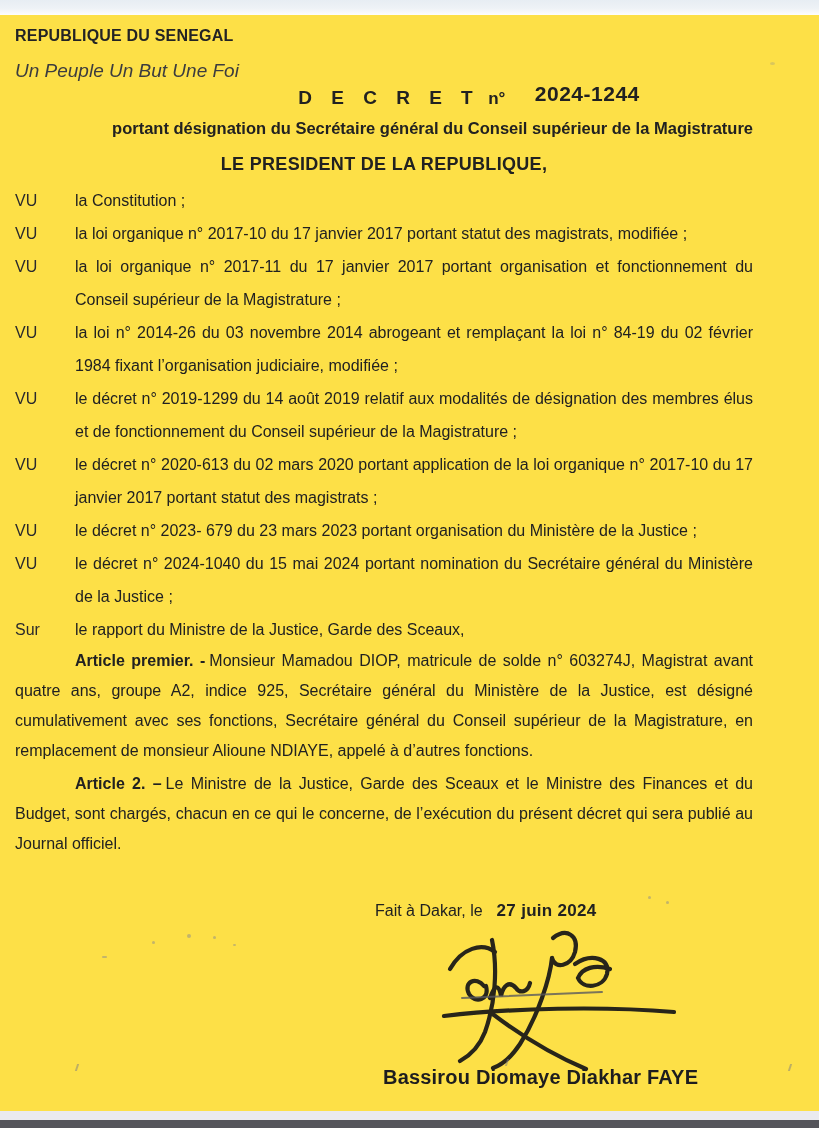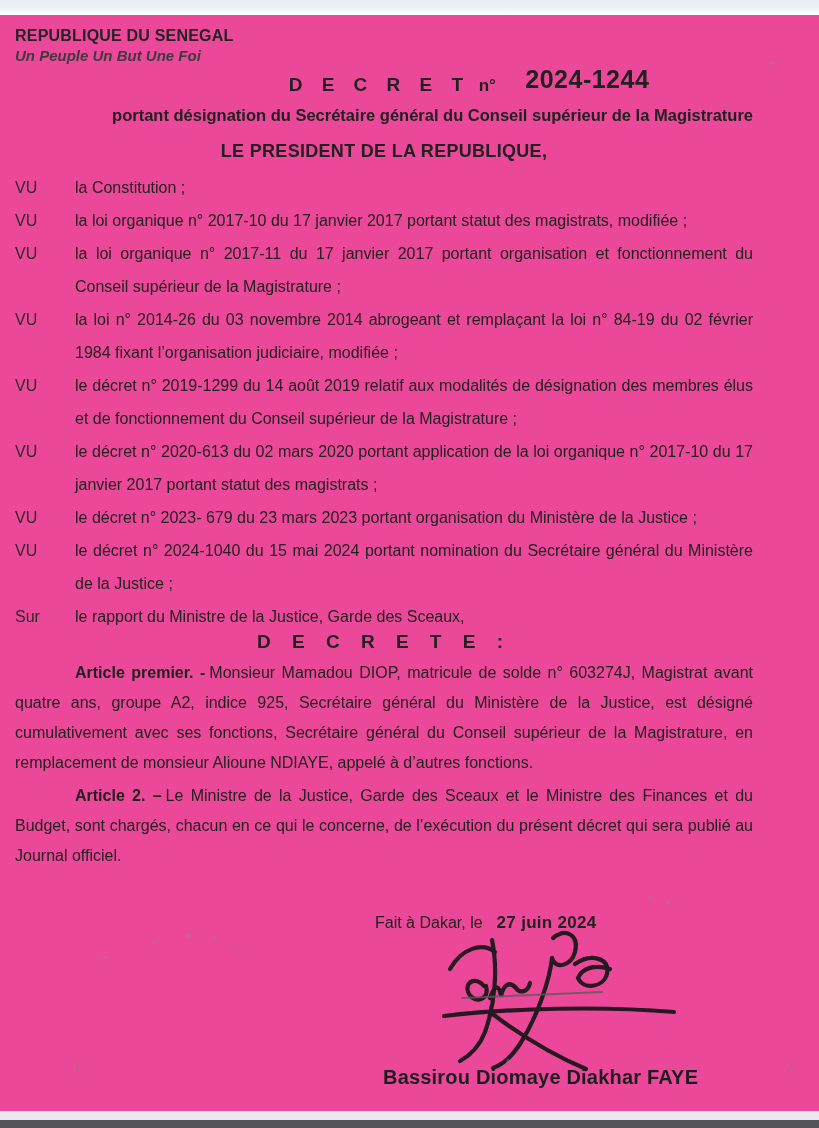--- a/index.html
+++ b/index.html
@@ -4,35 +4,35 @@
 <style>
   * { box-sizing: border-box; }
   html, body { margin: 0; padding: 0; }
   body {
     width: 819px; height: 1128px; overflow: hidden;
     background: #ffffff;
     font-family: "Liberation Sans", "DejaVu Sans", sans-serif;
   }
   .screen {
     position: relative; width: 819px; height: 1128px;
-    background: #ec4899; color: #212121;
+    background: #fde047; color: #212121;
   }
   .top-strip {
     position: absolute; top: 0; left: 0; width: 819px; height: 15px;
     background: linear-gradient(180deg, #e7edf3 0%, #eef2f6 55%, #fdfdfd 100%);
   }
   .page { position: relative; padding: 26px 66px 0 15px; }
 
   .country { font-weight: 700; font-size: 16px; line-height: 20px; letter-spacing: .2px; color:#232325; }
-  .motto   { font-style: italic; font-size: 15px; line-height: 17px; color: #3c3c3f; margin-top: 1px; font-weight: bold; }
+  .motto   { font-style: italic; font-size: 19px; line-height: 17px; color: #3c3c3f; margin-top: 16px; }
 
   .decret-title { text-align: center; margin-top: 5px; line-height: 26px; position: relative; left: 85px; font-weight: 700; white-space: nowrap; }
   .decret-word   { font-size: 19px; letter-spacing: 7px; }
   .decret-no     { font-size: 17px; margin-left: 4px; }
-  .decret-number { font-size: 25px; position: relative; top: -3px; margin-left: 25px; letter-spacing: .5px; }
+  .decret-number { font-size: 21px; position: relative; top: -3px; margin-left: 25px; letter-spacing: .5px; }
 
   .subtitle  { text-align: right; font-weight: 700; font-size: 16.5px; margin-top: 5px; line-height: 22px; }
   .president { text-align: center; font-weight: 700; font-size: 18px;   margin-top: 13px; line-height: 24px; letter-spacing: .3px; }
 
   .visas { margin-top: 8px; }
   .visa  { display: flex; gap: 8px; }
   .visa-label { width: 52px; flex: none; font-size: 16px; line-height: 33px; color: #2a2a2d; }
   .visa-text  { flex: 1; text-align: justify; font-size: 16px; line-height: 33px; }
 
   .decrete { text-align: center; font-weight: 700; font-size: 19px; letter-spacing: 8px; line-height: 33px; margin-top: -8px; }
@@ -112,21 +112,20 @@
       <div class="visa">
         <span class="visa-label">VU</span>
         <div class="visa-text">le décret n° 2024-1040 du 15 mai 2024 portant nomination du Secrétaire général du Ministère de la Justice ;</div>
       </div>
       <div class="visa">
         <span class="visa-label">Sur</span>
         <div class="visa-text">le rapport du Ministre de la Justice, Garde des Sceaux,</div>
       </div>
     </div>
 
-    <div class="decrete">D E C R E T E :</div>
 
     <p class="article"><span class="article-label">Article premier. -</span><span>Monsieur Mamadou DIOP, matricule de solde n° 603274J, Magistrat avant quatre ans, groupe A2, indice 925, Secrétaire général du Ministère de la Justice, est désigné cumulativement avec ses fonctions, Secrétaire général du Conseil supérieur de la Magistrature, en remplacement de monsieur Alioune NDIAYE, appelé à d’autres fonctions.</span></p>
 
     <p class="article"><span class="article-label">Article 2. –</span><span>Le Ministre de la Justice, Garde des Sceaux et le Ministre des Finances et du Budget, sont chargés, chacun en ce qui le concerne, de l’exécution du présent décret qui sera publié au Journal officiel.</span></p>
 
     <div class="dateline">
       <span>Fait à Dakar, le</span><span class="date">27 juin 2024</span>
     </div>
 
   </div>

